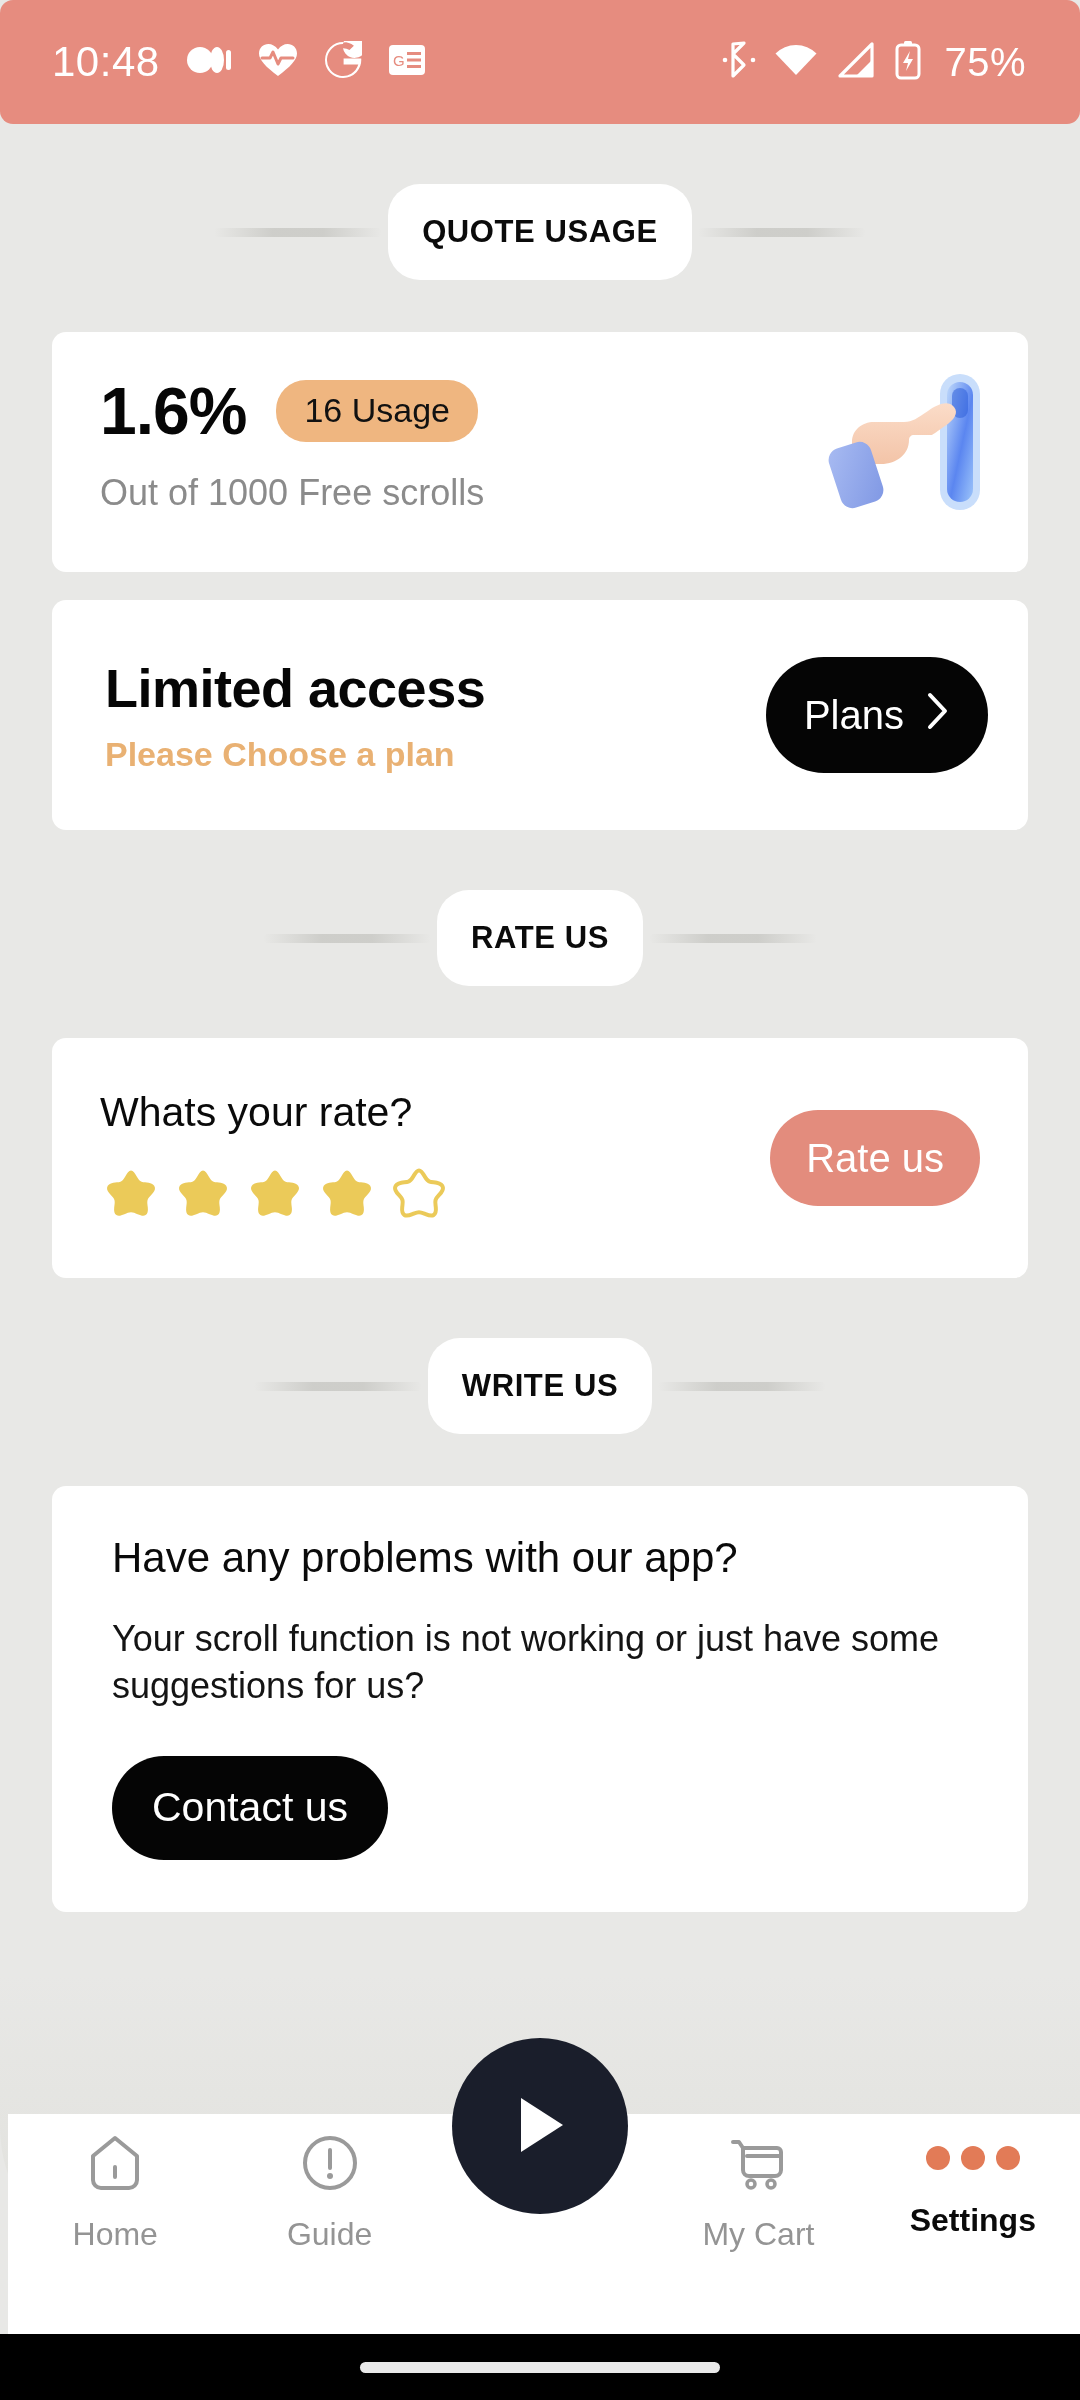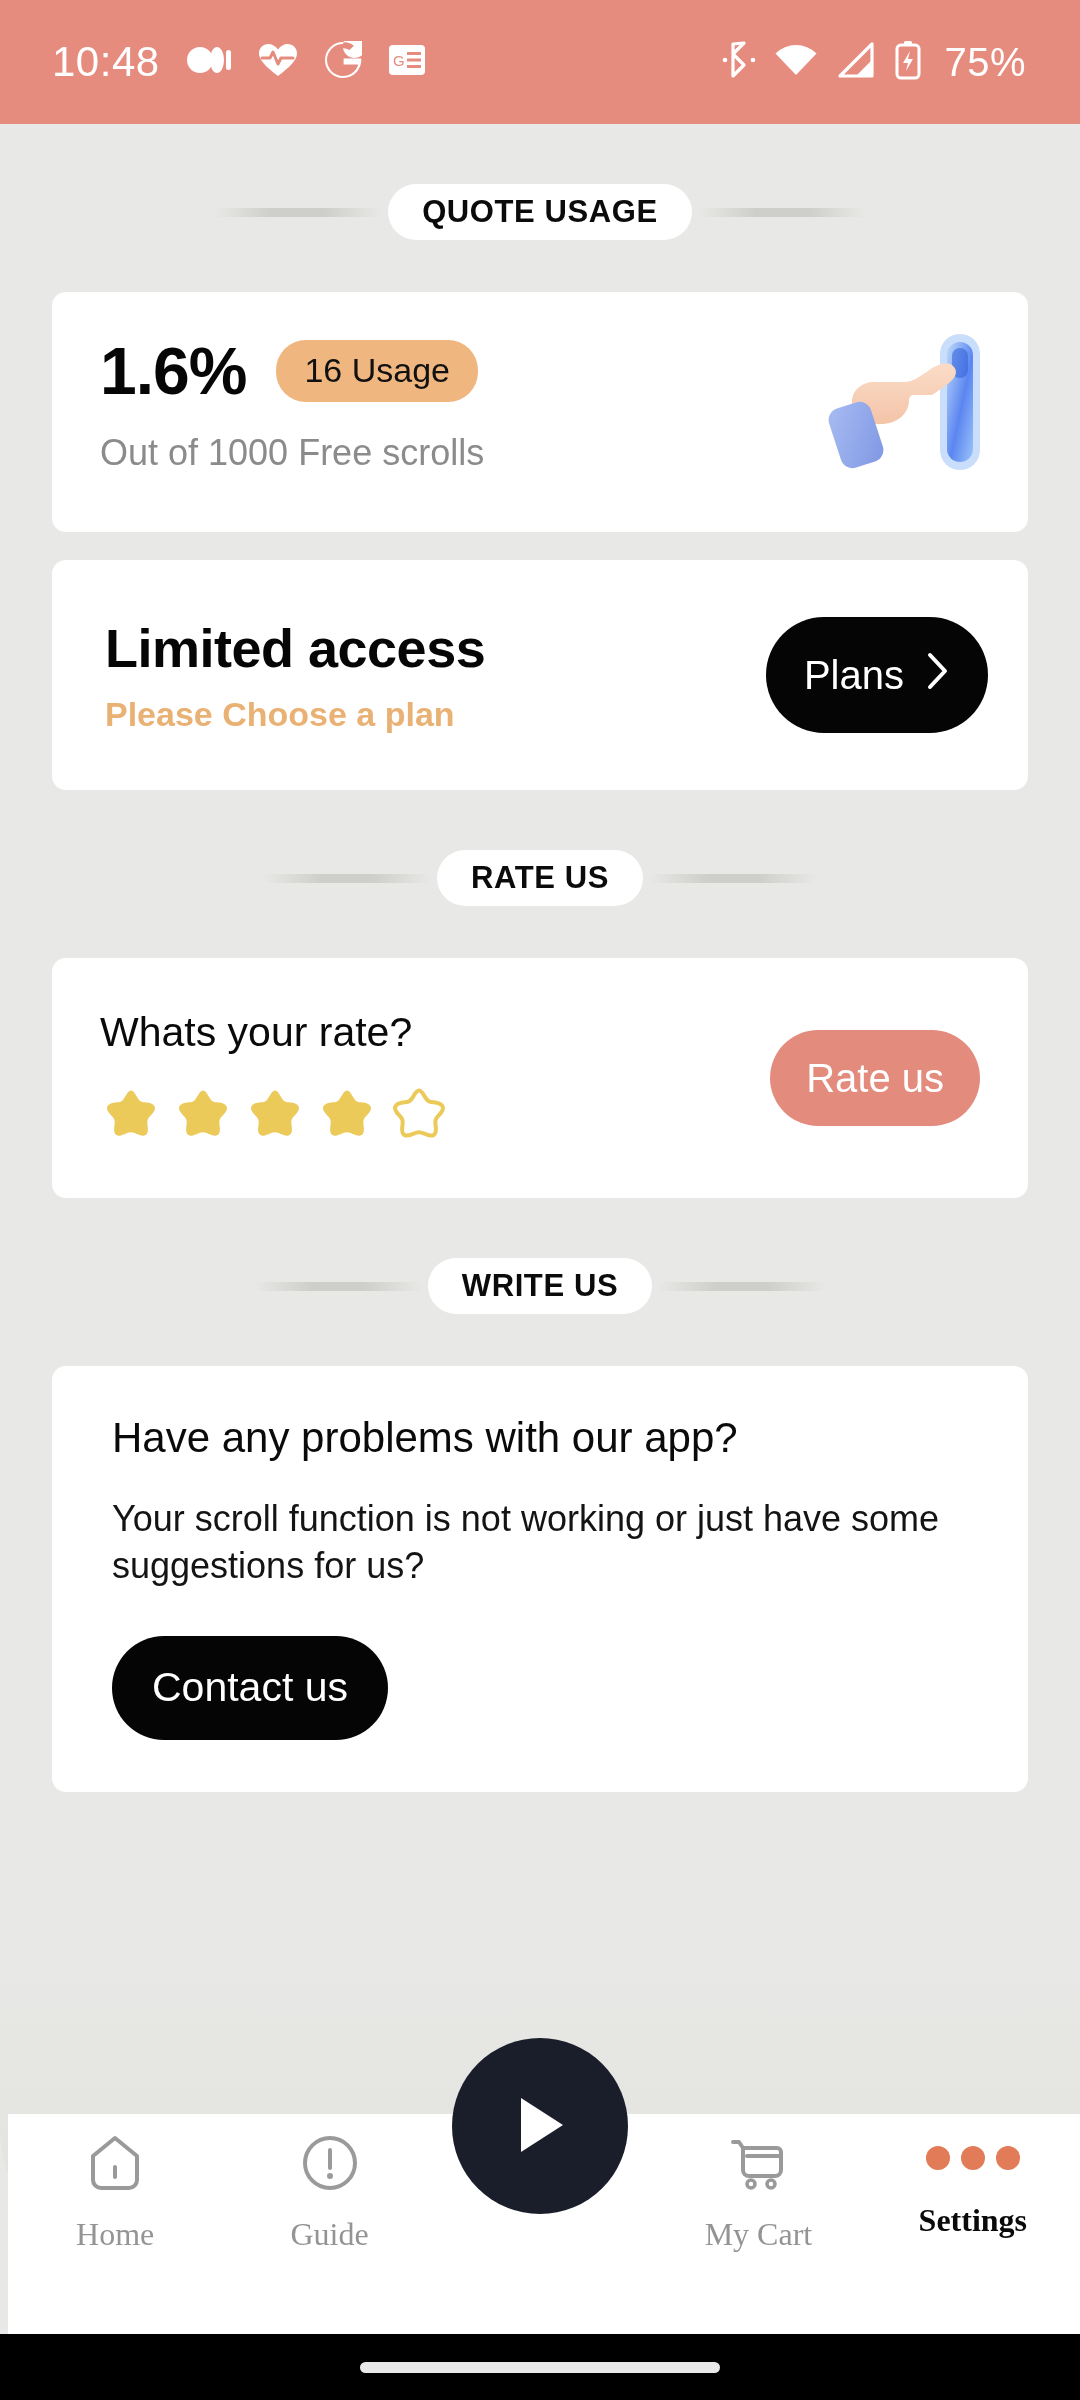--- a/index.html
+++ b/index.html
@@ -18,20 +18,21 @@
 
   
   .statusbar {
     height: 124px;
     background: #E68C7F;
     display: flex; align-items: center;
     padding: 0 54px 0 52px;
     flex: 0 0 auto;
     position: relative;
     z-index: 40;
+    border-radius: 13px;
   }
   .sb-left { display: flex; align-items: center; gap: 26px; }
   .sb-clock {
     color: #FFFFFF; font-size: 42px; letter-spacing: .5px;
     font-family: "Liberation Sans", sans-serif;
   }
   .sb-spacer { flex: 1; }
   .sb-right { display: flex; align-items: center; gap: 18px; }
   .sb-pct { color: #FFF; font-size: 40px; margin-left: 4px; letter-spacing: .5px; }
   .sb-ico { display: block; }
@@ -63,21 +64,21 @@
     position: relative;
   }
   .sec-line {
     height: 9px; width: 168px; border-radius: 6px;
     background: linear-gradient(90deg, rgba(196,196,192,0) 0%, #C9C9C5 35%, #C9C9C5 65%, rgba(196,196,192,0) 100%);
     opacity: .85;
   }
   .sec-pill {
     background: #FFFFFF;
     border-radius: 32px;
-    padding: 10px 34px;
+    padding: 30px 34px;
     font-size: 31px; font-weight: bold;
     letter-spacing: .6px;
     color: #0B0B0B;
     white-space: nowrap;
     margin: 0 6px;
     z-index: 2;
   }
 
   
   .card {
@@ -162,21 +163,20 @@
   }
 
   
   .navbar {
     position: absolute; left: 8px; right: 0; bottom: 0;
     height: 220px;
     background: #FFFFFF;
     display: flex; align-items: flex-start;
     z-index: 20;
     padding-top: 18px;
-    font-family: Liberation Serif, serif;
   }
   .nav-item {
     flex: 1;
     display: flex; flex-direction: column; align-items: center; gap: 18px;
     cursor: pointer;
   }
   .nav-item.spacer { pointer-events: none; }
   .nav-label { font-size: 32px; color: #949494; }
   .nav-item.active .nav-label { color: #0A0A0A; font-weight: bold; }
   .fab {

